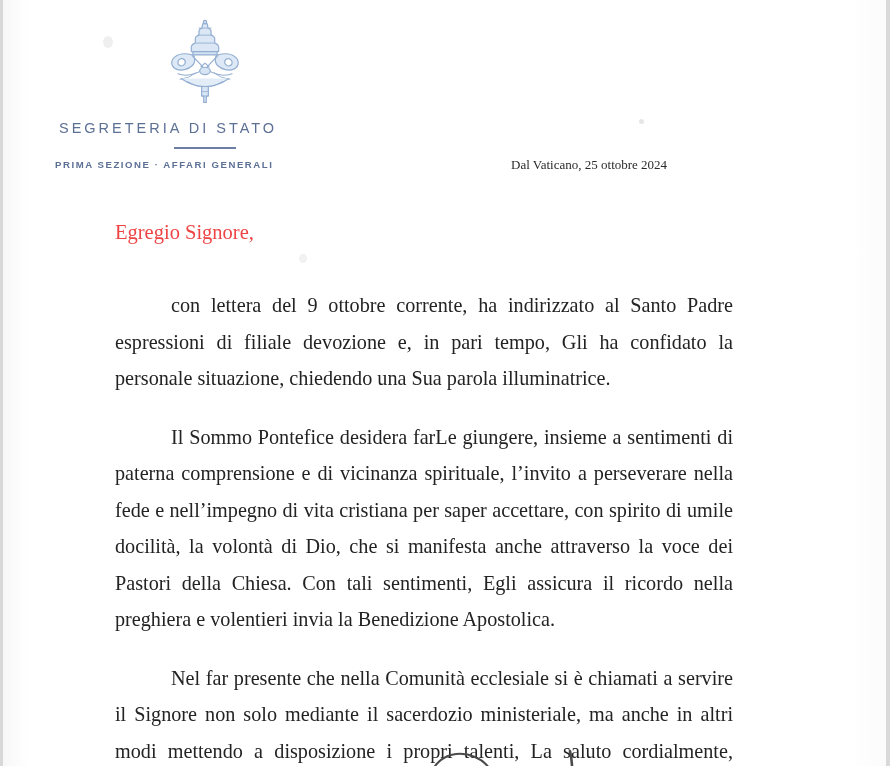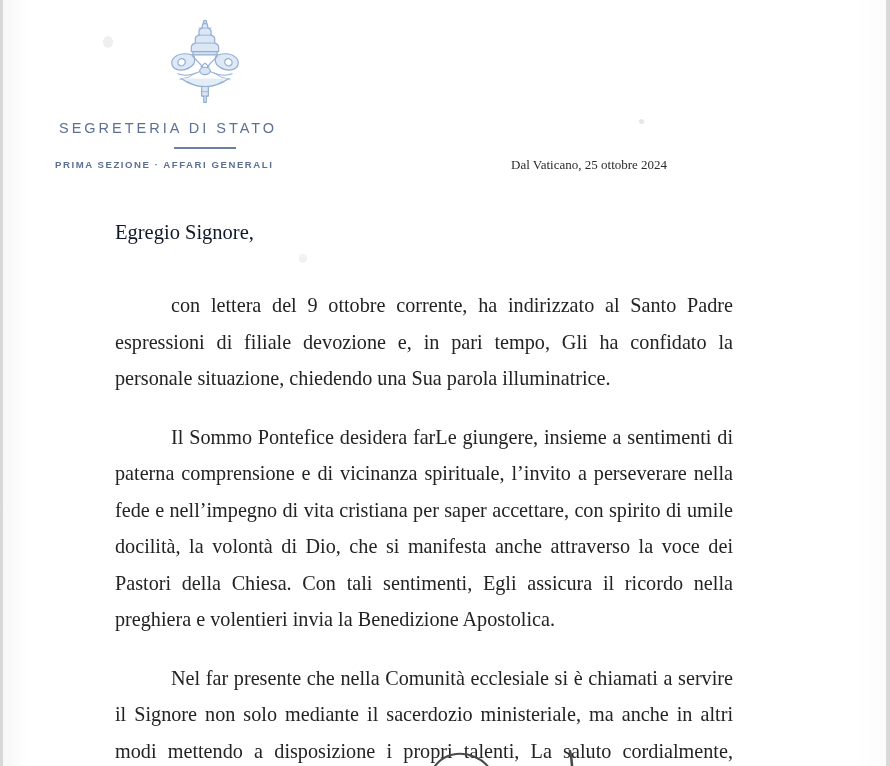--- a/index.html
+++ b/index.html
@@ -85,21 +85,21 @@
     color: #2a2a2a;
     white-space: nowrap;
   }
 
   
   .salutation {
     position: absolute;
     left: 112px;
     top: 221px;
     font-size: 20.5px;
-    color: #0f172a;
+    color: #ef4444;
   }
 
   .body-block {
     position: absolute;
     left: 112px;
     top: 287px;
     width: 630px;
   }
 
   .para {

